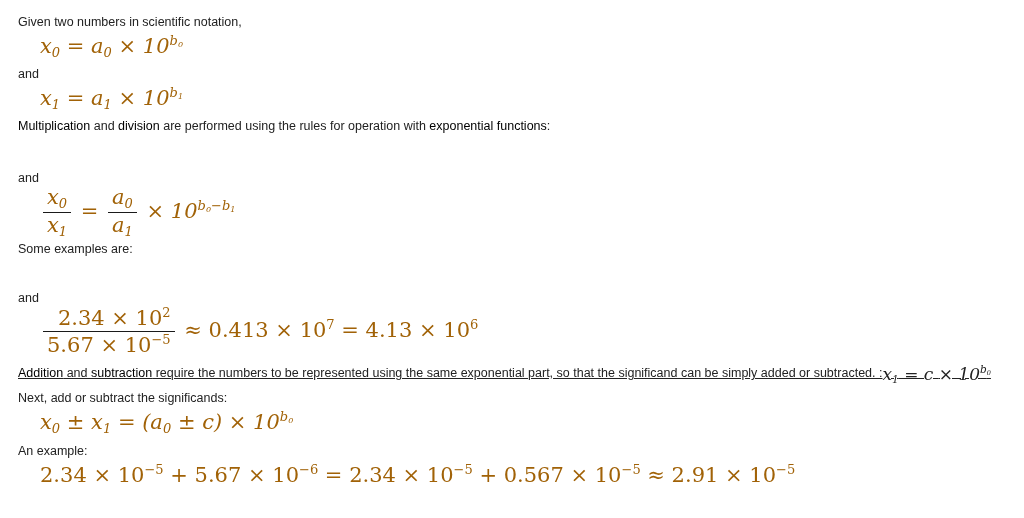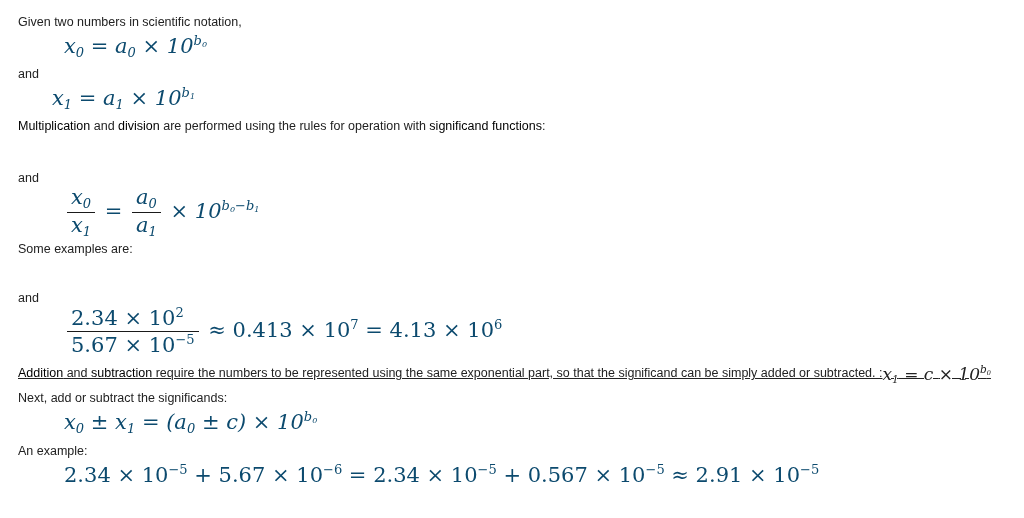--- a/index.html
+++ b/index.html
@@ -28,38 +28,37 @@
     line-height: 1.35;
     margin: 0;
     padding: 0;
   }
   .lnk {
     color: #000000;
   }
   .eq {
     font-family: "DejaVu Serif", serif;
     font-style: italic;
-    color: #0c4a6e;
+    color: #a16207;
     white-space: nowrap;
-    margin-left: 24px;
   }
   .big {
     font-size: 21px;
   }
   sub, sup {
     font-size: 62%;
     font-style: italic;
   }
   sub { vertical-align: -0.28em; }
   sup { vertical-align: 0.62em; }
   .upr { font-style: normal; }
   .frac {
     display: inline-block;
     vertical-align: middle;
-    text-align: left;
+    text-align: right;
     line-height: 1.08;
     margin: 0 3px;
   }
   .frac .num {
     display: block;
     padding: 0 4px 1px 4px;
   }
   .frac .den {
     display: block;
     border-top: 1.2px solid #1a1a1a;
@@ -67,21 +66,21 @@
   }
   .inline-eq {
     font-family: "DejaVu Serif", serif;
     font-style: italic;
     font-size: 17px;
     vertical-align: middle;
   }
   #l1 { position: absolute; left: 18px; top: 14px; }
   #e1 { position: absolute; left: 40px; top: 33px; }
   #l2 { position: absolute; left: 18px; top: 66px; }
-  #e2 { position: absolute; left: 28px; top: 85px; }
+  #e2 { position: absolute; left: 40px; top: 85px; }
   #l3 { position: absolute; left: 18px; top: 118px; }
   #e3 { position: absolute; left: 40px; top: 136px; }
   #l4 { position: absolute; left: 18px; top: 170px; }
   #e4 { position: absolute; left: 40px; top: 186px; }
   #l5 { position: absolute; left: 18px; top: 241px; text-align: center; }
   #e5 { position: absolute; left: 40px; top: 259px; }
   #l6 { position: absolute; left: 18px; top: 290px; }
   #e6 { position: absolute; left: 40px; top: 306px; }
   #l7 { position: absolute; left: 18px; top: 362px; text-decoration: underline; }
   #l8 { position: absolute; left: 18px; top: 390px; text-align: right; }
@@ -100,21 +99,21 @@
     <span>x<sub>0</sub> = a<sub>0</sub> <span class="upr">×</span> 10<sup>b<sub>0</sub></sup></span>
   </div>
 
   <div id="l2" class="prose">and</div>
 
   <div id="e2" class="eq big">
     <span>x<sub>1</sub> = a<sub>1</sub> <span class="upr">×</span> 10<sup>b<sub>1</sub></sup></span>
   </div>
 
   <div id="l3" class="prose">
-    <span class="lnk">Multiplication</span><span> and </span><span class="lnk">division</span><span> are performed using the rules for operation with </span><span class="lnk">significand functions</span><span>:</span>
+    <span class="lnk">Multiplication</span><span> and </span><span class="lnk">division</span><span> are performed using the rules for operation with </span><span class="lnk">exponential functions</span><span>:</span>
   </div>
 
 
   <div id="l4" class="prose">and</div>
 
   <div id="e4" class="eq big">
     <span><span class="frac"><span class="num">x<sub>0</sub></span><span class="den">x<sub>1</sub></span></span> = <span class="frac"><span class="num">a<sub>0</sub></span><span class="den">a<sub>1</sub></span></span> <span class="upr">×</span> 10<sup>b<sub>0</sub><span class="upr">−</span>b<sub>1</sub></sup></span>
   </div>
 
   <div id="l5" class="prose">Some examples are:</div>

